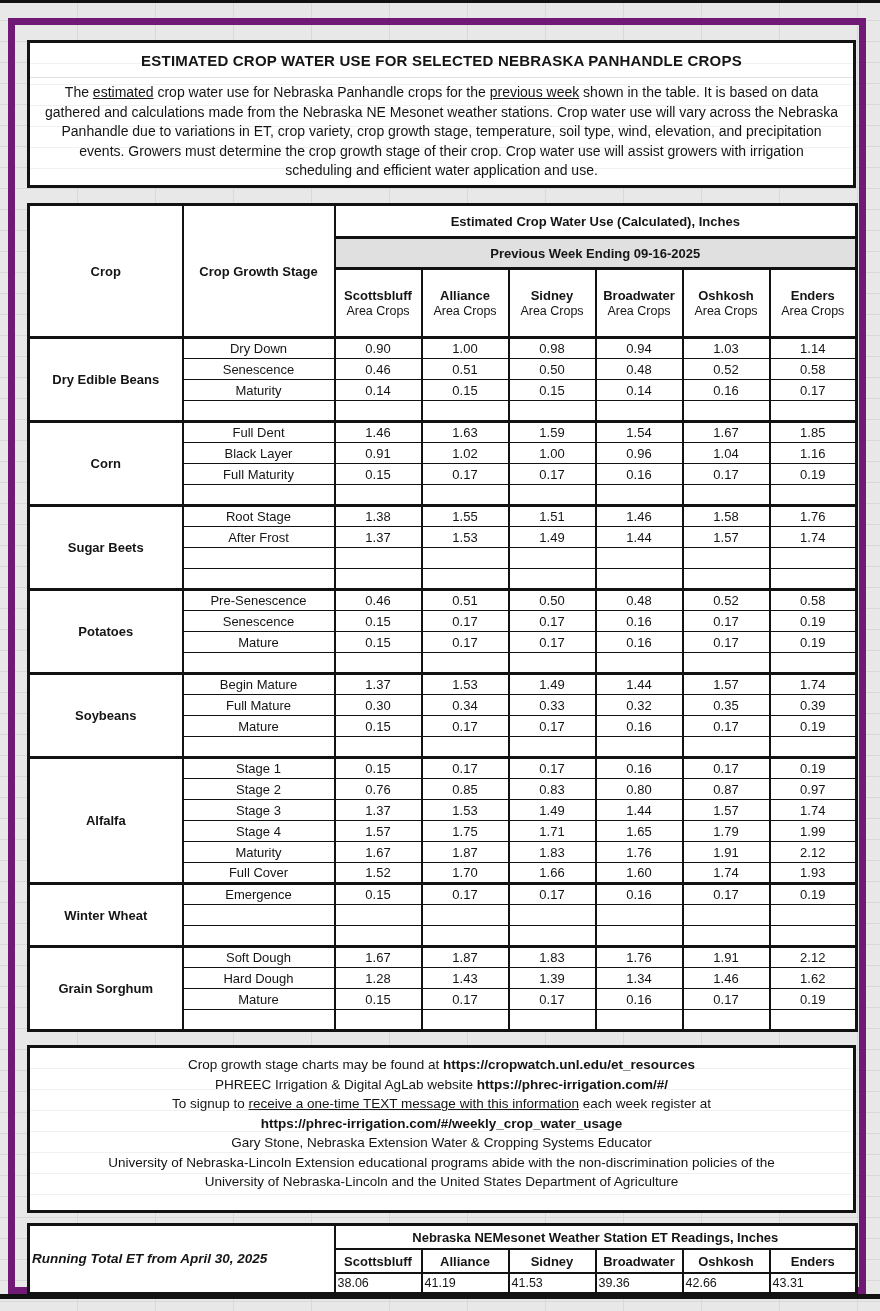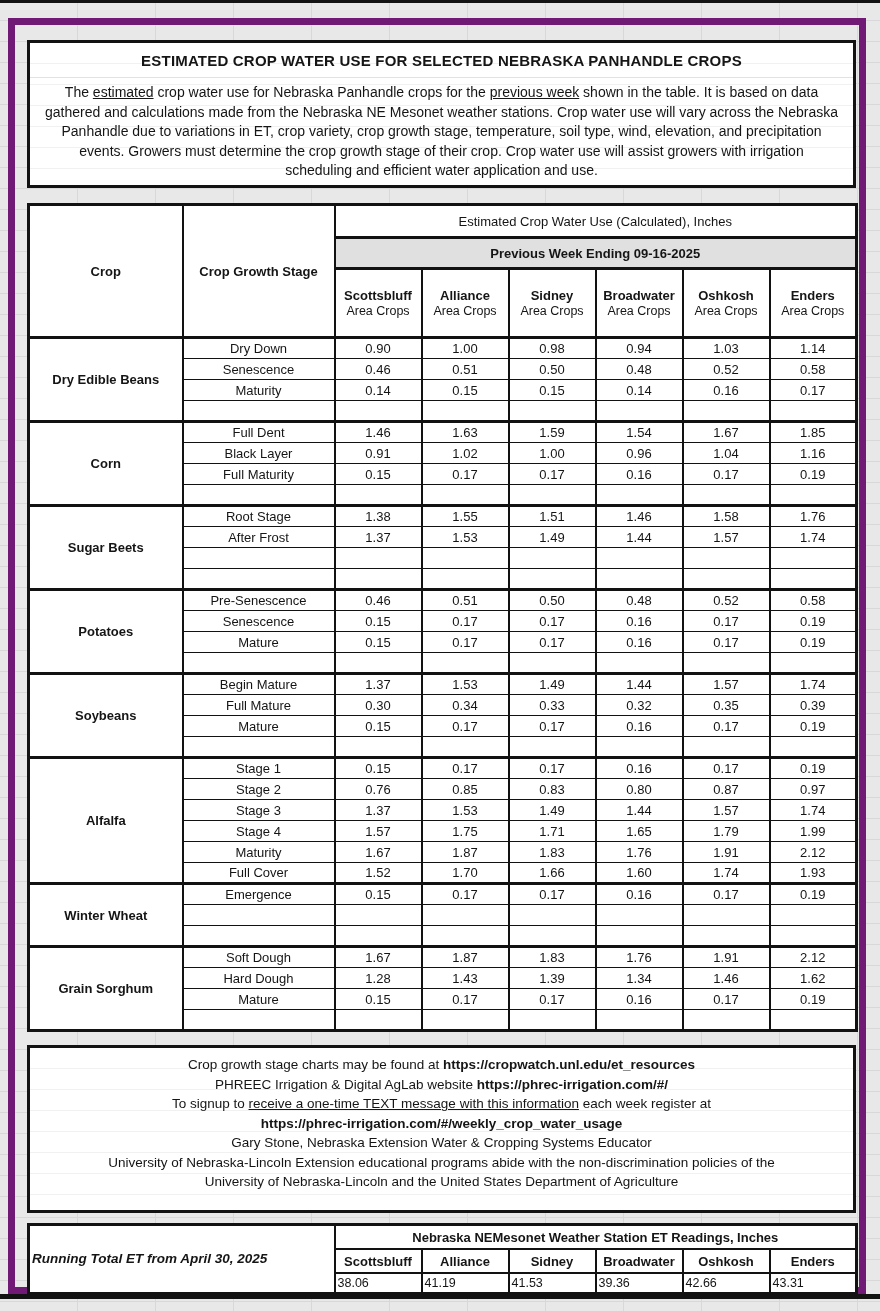--- a/index.html
+++ b/index.html
@@ -36,21 +36,21 @@
   
   table{border-collapse:collapse;table-layout:fixed;background:#fff;}
   #main-table{position:absolute;left:12px;top:178px;width:829px;border:3px solid #121212;}
   #main-table th,#main-table td{
     border:2px solid #121212;text-align:center;vertical-align:middle;
     font-size:13px;padding:0 2px;overflow:hidden;
   }
   #main-table col.c-crop{width:154px;}
   #main-table col.c-stage{width:152px;}
   #main-table col.c-val{width:87px;}
-  .span-h{height:30px;font-weight:400;border-bottom-width:3px !important;}
+  .span-h{height:30px;font-weight:700;border-bottom-width:3px !important;}
   .week-h{height:28px;font-weight:700;background:#e0e0e0;border-bottom-width:3px !important;}
   .corner-h{font-weight:700;font-size:13.5px;}
   .station-h{height:66px;border-bottom-width:3px !important;}
   .station-h .st-name{font-weight:700;font-size:13px;line-height:16px;}
   .station-h .st-sub{font-weight:400;font-size:12.5px;line-height:15px;}
   #main-table tbody tr{height:21px;}
   #main-table tbody td{border-top-width:1px;border-bottom-width:1px;}
   #main-table tbody tr.sec-start td{border-top-width:3px;}
   #main-table tbody tr.sec-end td{border-bottom-width:3px;}
   td.crop-cell{font-weight:700;font-size:13px;}

